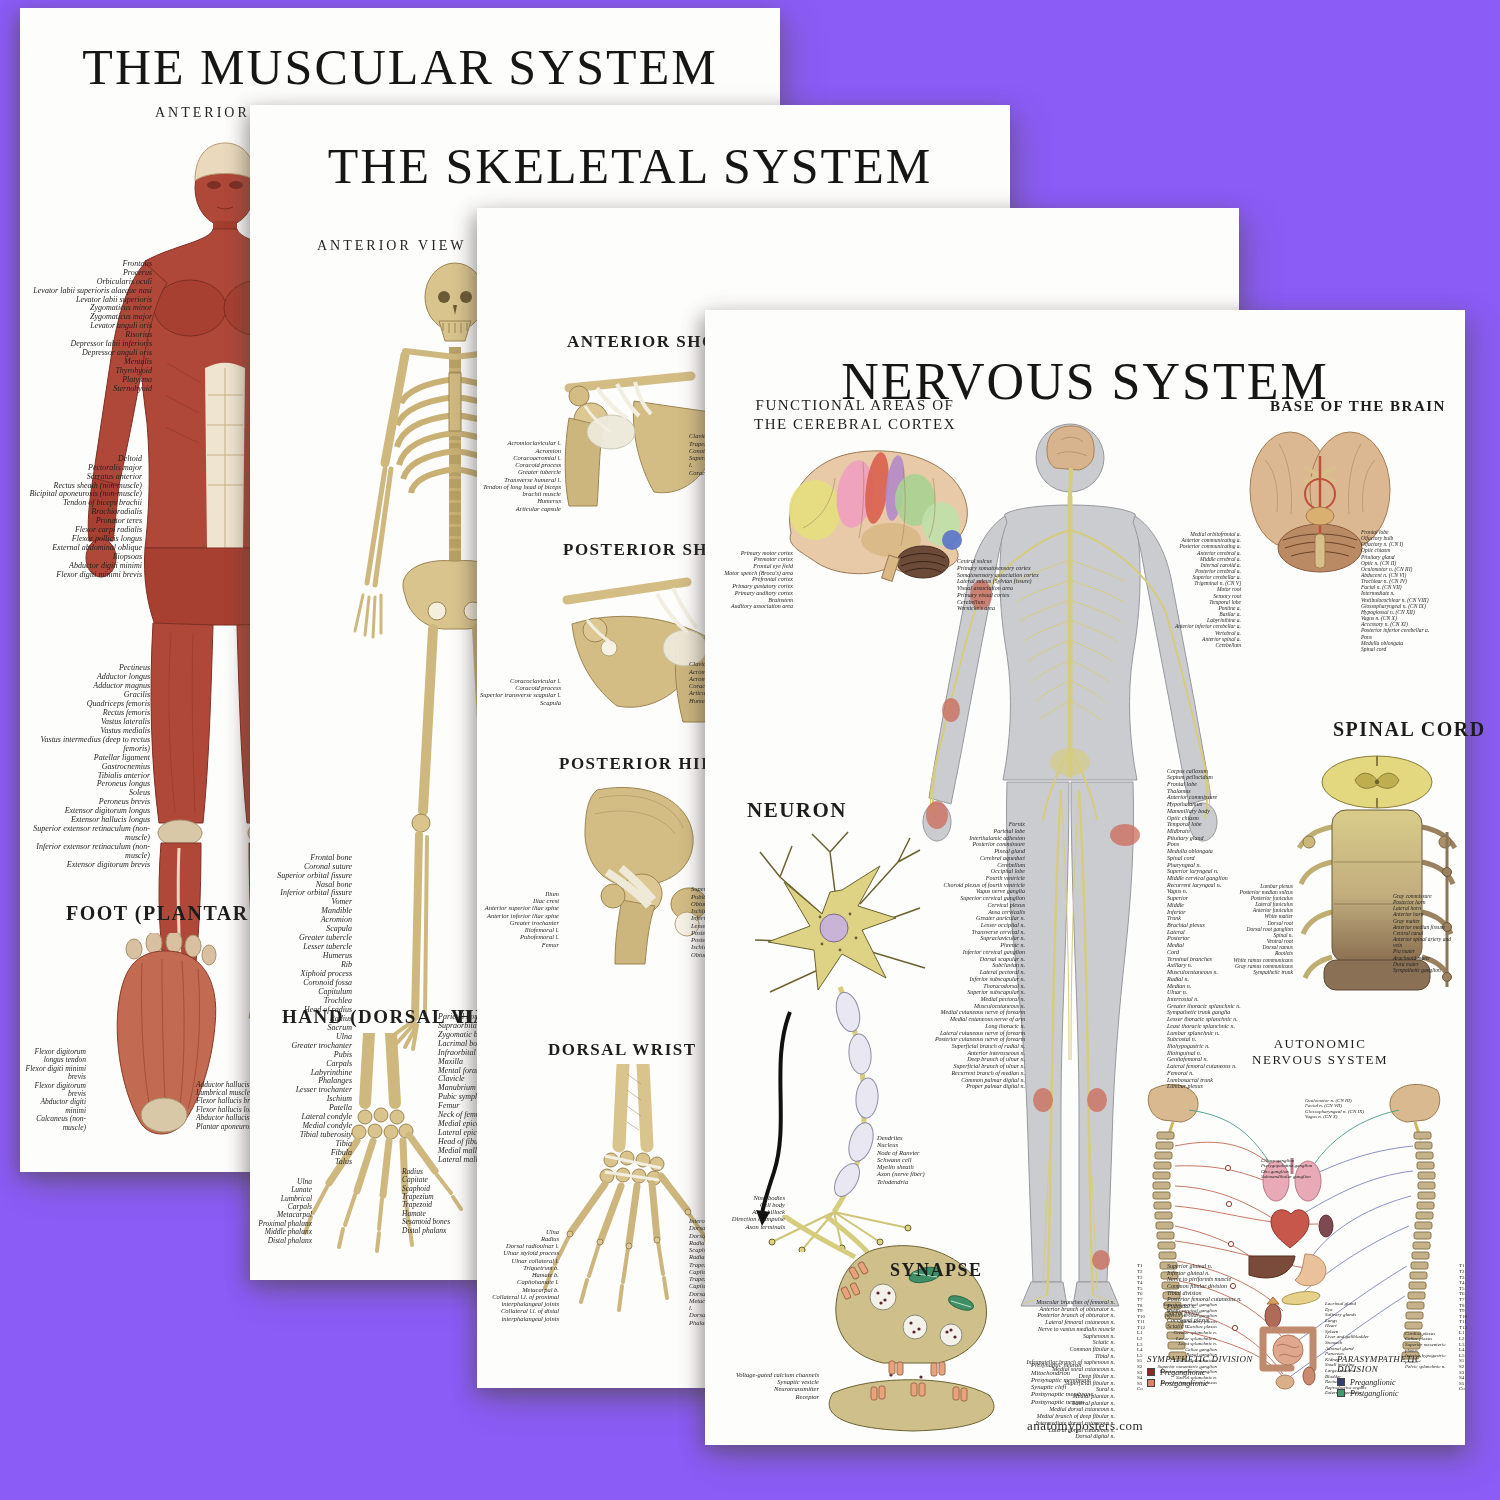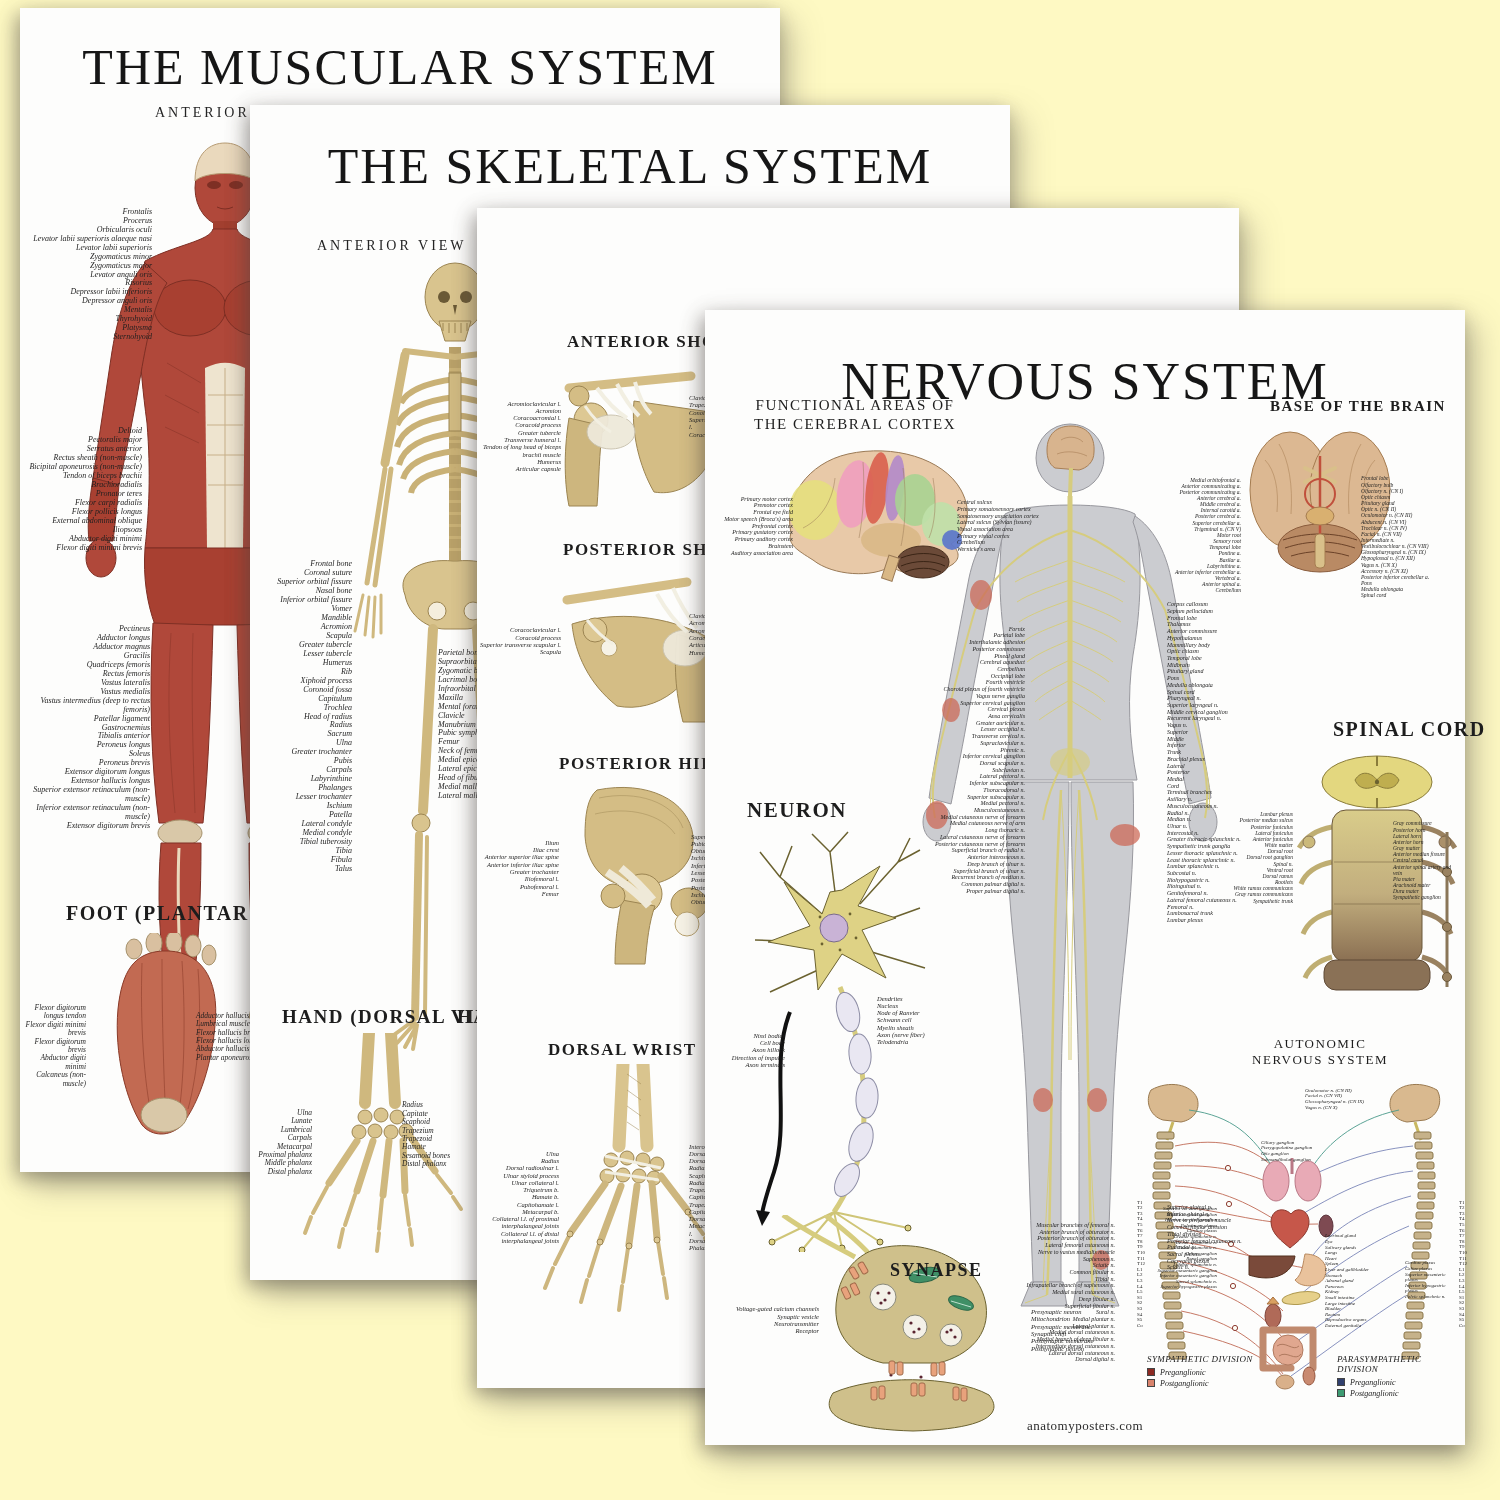--- a/index.html
+++ b/index.html
@@ -1,25 +1,25 @@
 <!DOCTYPE html>
 <html><head>
 <meta charset="utf-8">
 <style>
   *{margin:0;padding:0;box-sizing:border-box}
   html,body{background:#ffffff}
   body{width:1500px;height:1500px;font-family:"Liberation Serif",serif}
-  #canvas{position:relative;width:1500px;height:1500px;background:#fef9c3;overflow:hidden}
+  #canvas{position:relative;width:1500px;height:1500px;background:#8b5cf6;overflow:hidden}
   .poster{position:absolute;background:#fdfdfc;box-shadow:-4px 6px 18px rgba(70,65,60,.45),10px 14px 30px rgba(90,85,80,.35)}
   .ptitle{position:absolute;left:0;right:0;text-align:center;font-weight:400;color:#161616;letter-spacing:2px;white-space:nowrap;z-index:4}
   .subhead{position:absolute;font-size:14px;letter-spacing:3px;color:#242424;white-space:nowrap;z-index:4}
   .sechead{position:absolute;color:#1d1d1d;letter-spacing:1.5px;white-space:nowrap;z-index:6}
   .sechead.c{text-align:center;white-space:normal;line-height:1.25}
   .fig{position:absolute;z-index:1}
-  .labcol{position:absolute;display:flex;flex-direction:column;justify-content:center;font-style:italic;color:#1f1f1f;z-index:5;line-height:1.12}
+  .labcol{position:absolute;display:flex;flex-direction:column;justify-content:flex-end;font-style:italic;color:#1f1f1f;z-index:5;line-height:1.12}
   .labcol.r{text-align:right}.fz8{font-size:8px}.fz75{font-size:7.5px}
   .fz65{font-size:6.5px}.fz6{font-size:6px}.fz55{font-size:5.5px}.fz5{font-size:5px}
   .legend{position:absolute;z-index:6;font-size:8px;font-style:italic;color:#222}
   .legend .lt{font-size:9px;letter-spacing:.4px;margin-bottom:4px}
   .legend .row{margin-bottom:2px}
   .chip{display:inline-block;width:8px;height:8px;border:1px solid #444;margin-right:5px;vertical-align:-1px}
   .chip.sp{background:#8d2a23}.chip.spo{background:#d9836c}
   .chip.pp{background:#31406e}.chip.ppo{background:#3d9b72}
   .footer{position:absolute;left:0;right:0;text-align:center;font-size:13px;color:#2c2c2c;z-index:6;letter-spacing:.5px}
 </style>

